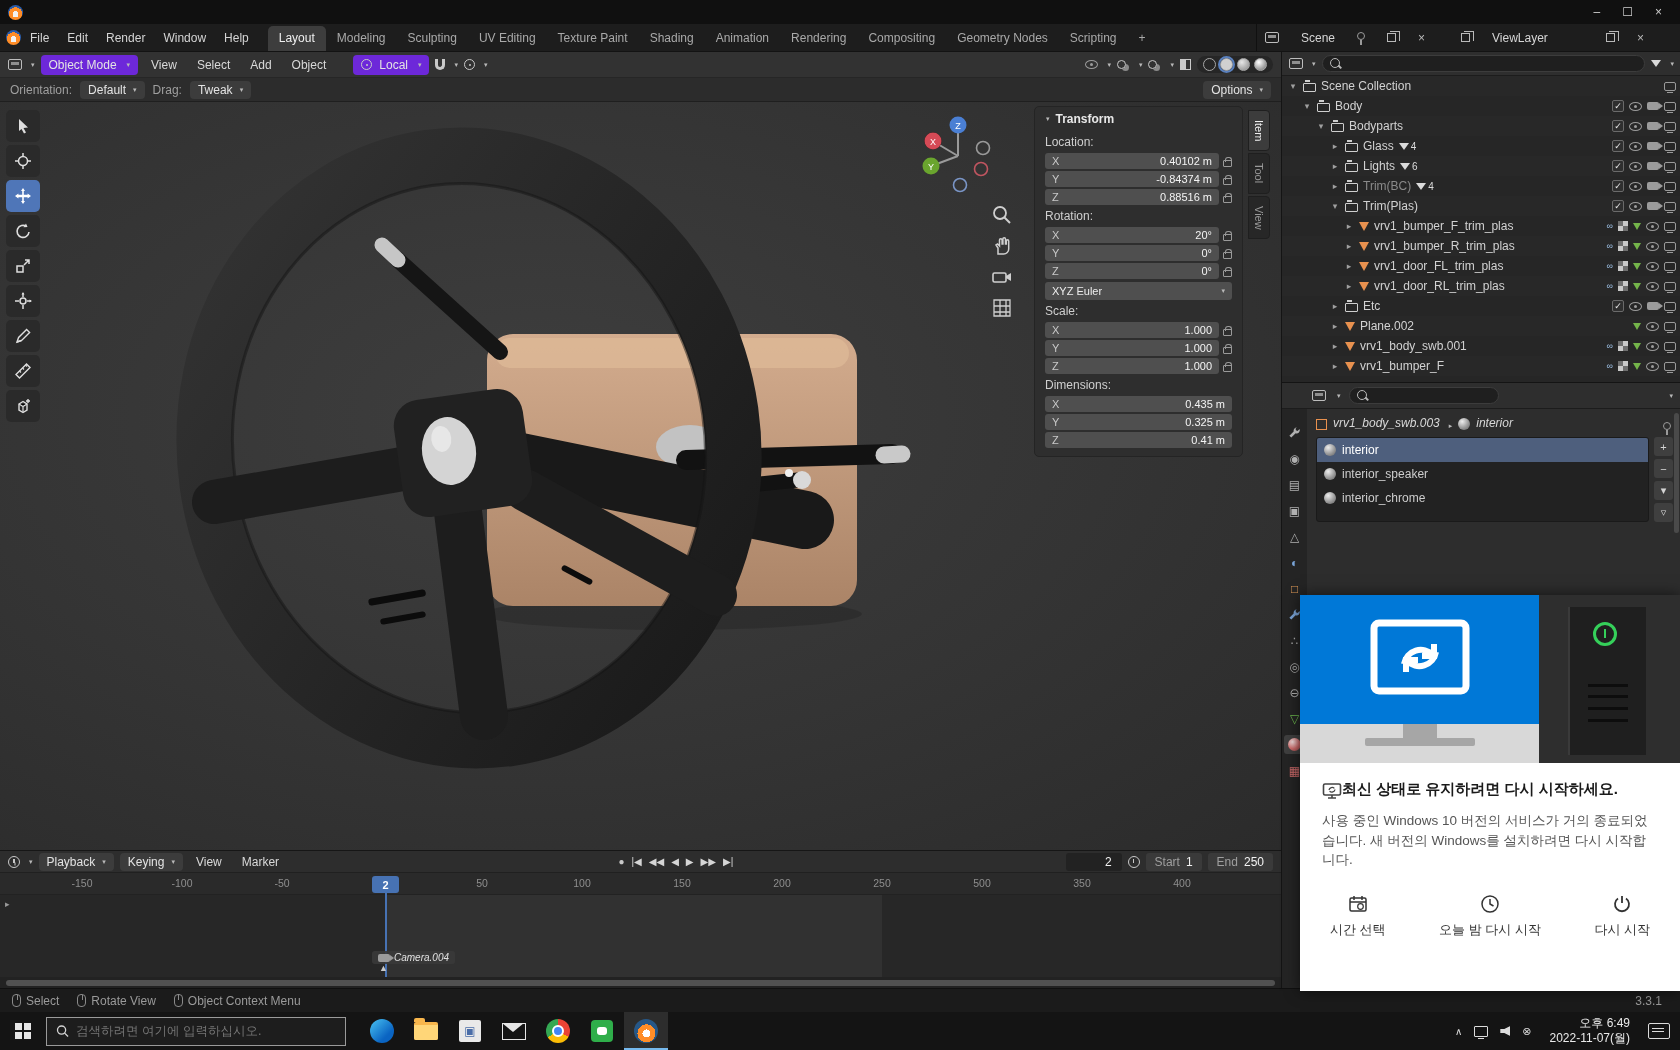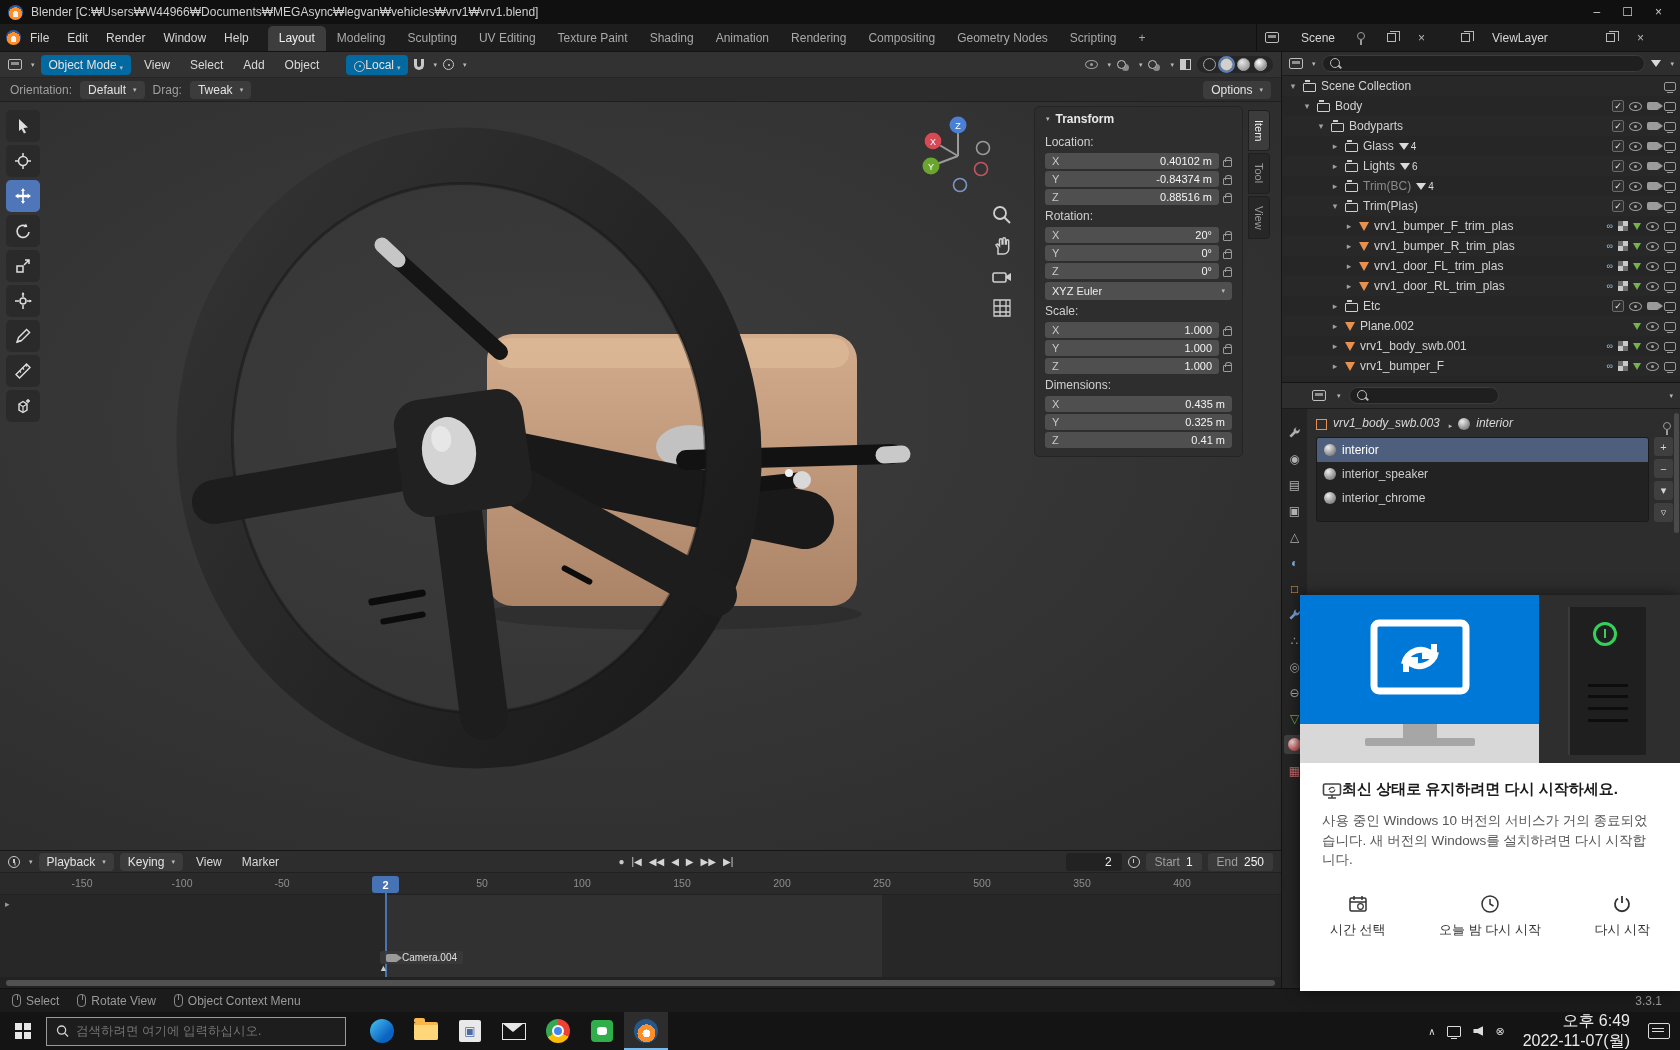--- a/index.html
+++ b/index.html
@@ -20,21 +20,21 @@
   .topbar { position:absolute; left:0; top:24px; width:1680px; height:28px; background:#1d1d1d; display:flex; align-items:center; border-bottom:1px solid #131313; }
   .topbar .menu { padding:0 9px; color:#d4d4d4; }
   .wtabs { display:flex; align-items:flex-end; height:100%; margin-left:10px; }
   .wtab { padding:5px 11px 6px; color:#a9a9a9; border-radius:5px 5px 0 0; }
   .wtab.active { background:#3d3d3d; color:#f0f0f0; }
   .sceneblk { position:absolute; left:1256px; top:0; height:100%; width:396px; display:flex; align-items:center; gap:22px; padding:0 8px; border-left:1px solid #101010; }
 
   
   .vph1 { position:absolute; left:0; top:52px; width:1281px; height:26px; background:#323232; display:flex; align-items:center; gap:6px; padding:0 8px; border-bottom:1px solid #262626; }
   .vph2 { position:absolute; left:0; top:78px; width:1281px; height:24px; background:#2c2c2c; display:flex; align-items:center; gap:8px; padding:0 10px; border-bottom:1px solid #1f1f1f; }
-  .dd { display:flex; align-items:flex-end; gap:0; background:#0369a1; border-radius:4px; padding:3px 8px; color:#e3e3e3; }
+  .dd { display:flex; align-items:center; gap:7px; background:#6d28d9; border-radius:4px; padding:3px 8px; color:#e3e3e3; }
   .dd2 { display:flex; align-items:center; gap:4px; background:#3c3c3c; border-radius:4px; padding:2px 8px; color:#e3e3e3; }
   .hmenu { padding:2px 7px; color:#d9d9d9; }
   .lbl { color:#9f9f9f; }
   .shade { width:13px; height:13px; border-radius:50%; border:1px solid #a7a7a7; }
   .shade.solid { background:#d0d0d0; }
   .shade.mat { background:radial-gradient(circle at 35% 30%, #e6e6e6, #888); }
   .shade.rend { background:radial-gradient(circle at 35% 30%, #fff, #6a6a6a); }
   .shadewrap { display:flex; gap:4px; align-items:center; background:#262626; border-radius:10px; padding:2px 6px; }
   .shadewrap .on { outline:2px solid #5a80bd; border-radius:50%; }
 
@@ -116,21 +116,21 @@
   .transport { display:flex; align-items:center; gap:7px; color:#d5d5d5; font-size:10px; }
   .tl-ruler { position:absolute; left:0; top:22px; width:1281px; height:22px; background:#2a2a2a; border-bottom:1px solid #222; }
   .tick { position:absolute; top:4px; transform:translateX(-50%); color:#8e8e8e; font-size:10.5px; }
   .tl-tracks { position:absolute; left:0; top:44px; width:1281px; height:82px; background:#272727; }
   .tl-range { position:absolute; left:386px; top:44px; width:496px; height:82px; background:rgba(70,70,70,.35); }
   .playline { position:absolute; left:385px; top:40px; width:2px; height:86px; background:#4772b3; }
   .playbadge { position:absolute; left:372px; top:25px; width:27px; height:17px; background:#4772b3; color:#fff; font-weight:bold; font-size:11px; border-radius:3px; display:flex; align-items:center; justify-content:center; }
   .fr-field { display:flex; align-items:center; background:#222; border-radius:3px; padding:2px 10px; color:#f0f0f0; min-width:56px; justify-content:flex-end; }
   .se-field { display:flex; align-items:center; gap:6px; background:#3a3a3a; border-radius:3px; padding:2px 9px; }
   .se-field .v { color:#f2f2f2; }
-  .marker { position:absolute; left:380px; top:100px; display:flex; align-items:center; gap:4px; background:rgba(58,58,58,.9); border-radius:3px; padding:1px 6px; font-size:10px; color:#e0e0e0; }
+  .marker { position:absolute; left:372px; top:100px; display:flex; align-items:center; gap:4px; background:rgba(58,58,58,.9); border-radius:3px; padding:1px 6px; font-size:10px; color:#e0e0e0;font-style:italic; }
   .tl-scroll { position:absolute; left:0; top:126px; width:1281px; height:12px; background:#222; }
   .tl-thumb { position:absolute; left:6px; top:3px; width:1269px; height:6px; background:#515151; border-radius:3px; }
 
   
   .statusbar { position:absolute; left:0; top:988px; width:1680px; height:24px; background:#1b1b1b; display:flex; align-items:center; gap:18px; padding:0 12px; color:#9a9a9a; border-top:1px solid #101010; }
   .mouse { width:9px; height:13px; border:1px solid #8a8a8a; border-radius:4px; position:relative; }
   .mouse::before { content:""; position:absolute; left:50%; top:0; width:1px; height:5px; background:#8a8a8a; }
   .sbit { display:flex; align-items:center; gap:5px; }
 
   
@@ -154,21 +154,21 @@
   
   .taskbar { position:absolute; left:0; top:1012px; width:1680px; height:38px; background:#141414; display:flex; align-items:center; z-index:70; }
   .startbtn { width:46px; height:100%; display:flex; align-items:center; justify-content:center; }
   .winlogo { display:grid; grid-template-columns:7px 7px; grid-template-rows:7px 7px; gap:1.5px; }
   .winlogo span { background:#e6e6e6; }
   .tsearch { width:300px; height:29px; background:#1d1d1d; border:1px solid #9a9a9a; display:flex; align-items:center; gap:7px; padding:0 9px; color:#d5d5d5; }
   .tsearch input { background:transparent; border:none; outline:none; color:#d5d5d5; width:100%; font-size:12.5px; }
   .tapp { width:44px; height:100%; display:flex; align-items:center; justify-content:center; }
   .tapp.active { background:#2d2d2d; box-shadow:inset 0 -2px 0 #76b9ed; }
   .tray { margin-left:auto; display:flex; align-items:center; gap:12px; padding-right:4px; color:#dcdcdc; }
-  .clock { text-align:right; font-size:16px; line-height:1.25; color:#eaeaea; padding:0 6px; }
+  .clock { text-align:right; font-size:12px; line-height:1.25; color:#eaeaea; padding:0 6px; }
   .ac { width:22px; height:16px; border:1px solid #dcdcdc; border-radius:2px; position:relative; margin-right:6px; }
   .ac::after { content:""; position:absolute; left:3px; top:4px; width:12px; height:1px; background:#dcdcdc; box-shadow:0 3px 0 #dcdcdc; }
   .icn-edge { width:24px; height:24px; border-radius:50%; background:linear-gradient(135deg,#49c3f2,#0a64c2 70%); }
   .icn-folder { width:24px; height:18px; background:#f8b64c; border-radius:2px; position:relative; }
   .icn-folder::before { content:""; position:absolute; top:-4px; left:0; width:11px; height:4px; background:#f8b64c; border-radius:2px 2px 0 0; }
   .icn-folder::after { content:""; position:absolute; inset:3px 0 0 0; background:#ffd678; border-radius:0 0 2px 2px; }
   .icn-white { width:22px; height:22px; background:#e9e9e9; border-radius:2px; display:flex; align-items:center; justify-content:center; color:#4a6da8; font-size:12px; }
   .icn-mail { width:24px; height:17px; border:1.5px solid #e6e6e6; position:relative; }
   .icn-mail::before { content:""; position:absolute; left:-1px; top:-1px; border-left:11px solid transparent; border-right:11px solid transparent; border-top:9px solid #e6e6e6; }
   .icn-chrome { width:24px; height:24px; border-radius:50%; background:conic-gradient(#ea4335 0 33%, #fbbc05 0 66%, #34a853 0); position:relative; }
@@ -198,21 +198,20 @@
   .ed-icon { width:14px; height:11px; border:1px solid #bdbdbd; border-radius:2px; position:relative; }
   .ed-icon::after { content:""; position:absolute; inset:2px 2px 4px 2px; background:#8f8f8f; }
 </style>
 </head>
 <body>
 
 <div class="screen">
 
   <div class="titlebar">
     <span class="blogo"></span>
-    <span class="ttl">Blender [C:₩Users₩W44966₩Documents₩MEGAsync₩legvan₩vehicles₩vrv1₩vrv1.blend]</span>
     <span class="wctrl">
       <span>–</span>
       <span>☐</span>
       <span>×</span>
     </span>
   </div>
 
   <div class="topbar">
     <span class="blogo" style="margin-left:6px"></span>
     <span class="menu">File</span>

